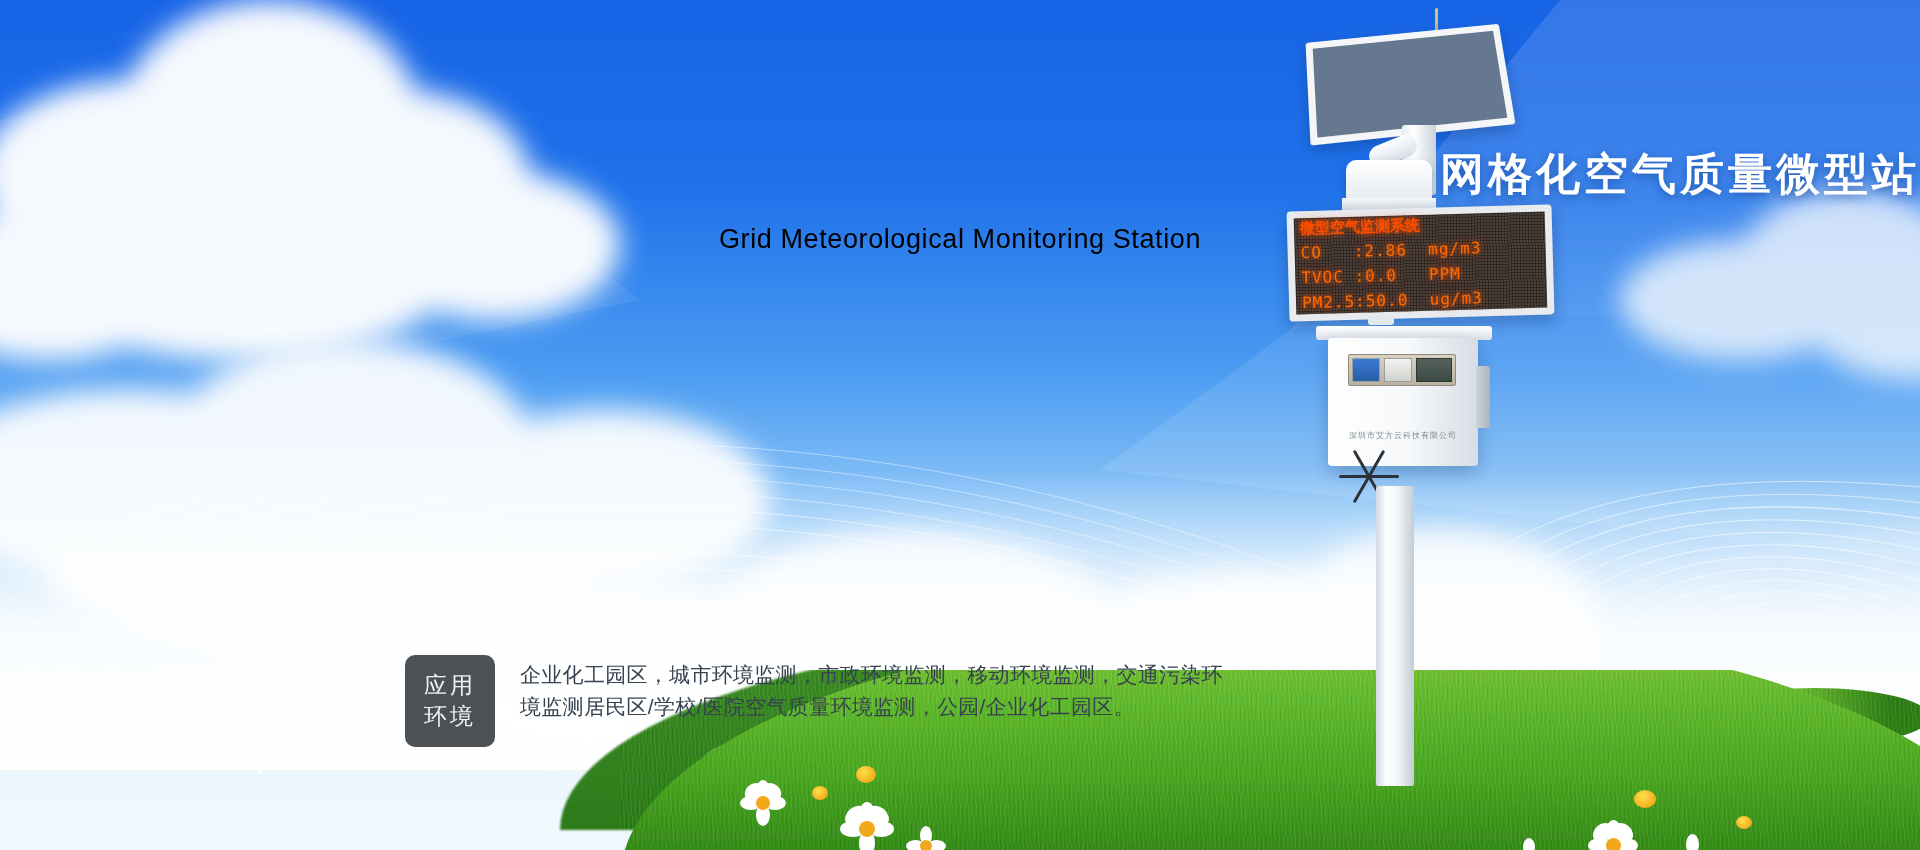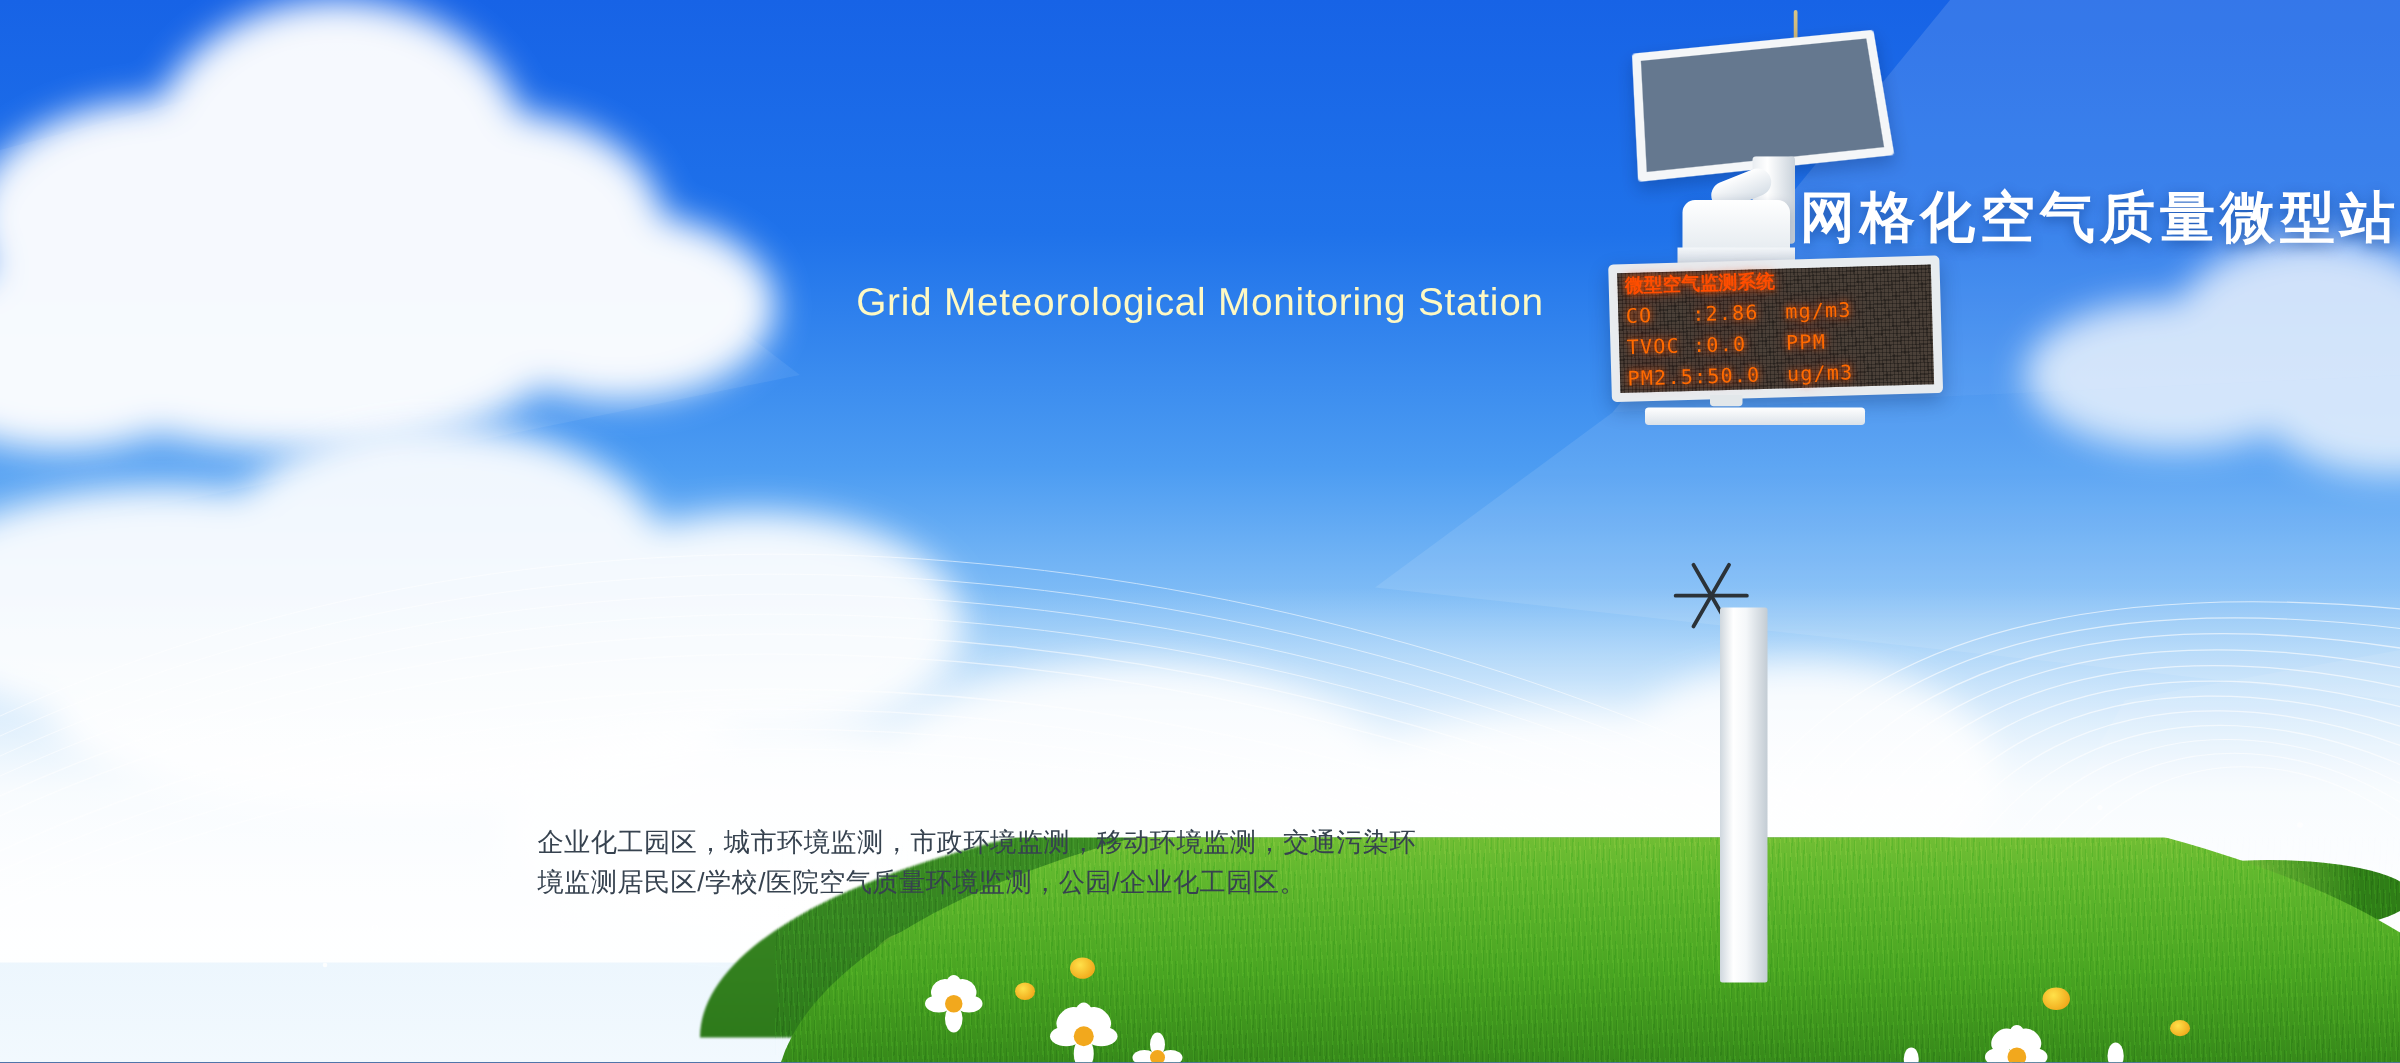--- a/index.html
+++ b/index.html
@@ -76,22 +76,22 @@
     position:absolute;left:0;right:0;top:145px;
     text-align:right;
     color:#ffffff;
     font-size:44px;font-weight:bold;
     letter-spacing:4px;
     text-shadow:0 3px 10px rgba(0,40,110,.45);
   }
   .subtitle{
     position:absolute;left:0;right:0;top:224px;
     text-align:center;
-    color:#fef9c3;
-    font-size:31px;
+    color:#000000;
+    font-size:27px;
     letter-spacing:.6px;
     font-weight:400;
   }
 
   
   .panel{
     position:absolute;left:400px;top:262px;width:858px;height:340px;
     background:linear-gradient(135deg,rgba(48,52,58,.96) 0%,rgba(56,62,72,.94) 45%,rgba(70,82,96,.90) 100%);
     box-shadow:0 10px 30px rgba(0,20,60,.35);
   }
@@ -378,20 +378,24 @@
       <div class="pet" style="left:13px;top:0;width:12px;height:18px;"></div>
 
     </div>
   </div>
 
   <div class="title">网格化空气质量微型站</div>
   <div class="subtitle">Grid Meteorological Monitoring Station</div>
 
 
   <div class="approw">
+    <div class="appbadge">
+      <span>应用</span>
+      <span>环境</span>
+    </div>
     <div class="apptext">企业化工园区，城市环境监测，市政环境监测，移动环境监测，交通污染环境监测居民区/学校/医院空气质量环境监测，公园/企业化工园区。</div>
   </div>
 
   <div class="station">
 
     <div class="antenna"></div>
 
     <div class="solar">
       <div class="solarcells"></div>
     </div>
@@ -405,20 +409,29 @@
       <div class="ledscreen">
         <div class="ledline t">微型空气监测系统</div>
         <div class="ledline">CO   :2.86  mg/m3</div>
         <div class="ledline">TVOC :0.0   PPM</div>
         <div class="ledline">PM2.5:50.0  ug/m3</div>
       </div>
     </div>
     <div class="ledfoot"></div>
 
     <div class="cabtop"></div>
+    <div class="cabinet">
+      <div class="cabpanel">
+        <div class="cabsw b"></div>
+        <div class="cabsw"></div>
+        <div class="cabmeter"></div>
+      </div>
+      <div class="cabside"></div>
+      <div class="cablabel">深圳市艾方云科技有限公司</div>
+    </div>
 
     <div class="cabfan">
       <i style="transform:rotate(0deg);"></i>
       <i style="transform:rotate(60deg);"></i>
       <i style="transform:rotate(120deg);"></i>
       <i style="transform:rotate(180deg);"></i>
       <i style="transform:rotate(240deg);"></i>
       <i style="transform:rotate(300deg);"></i>
     </div>
 

